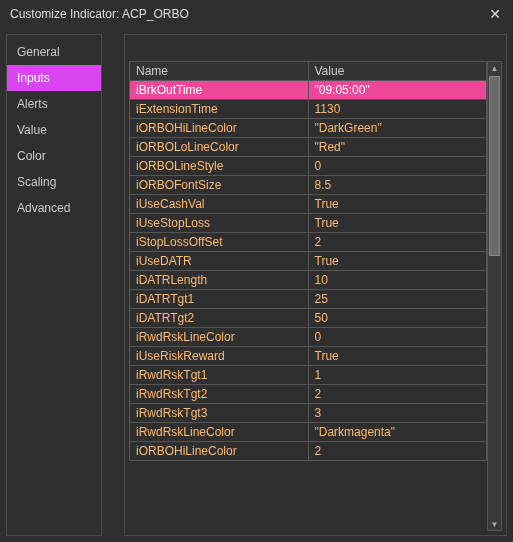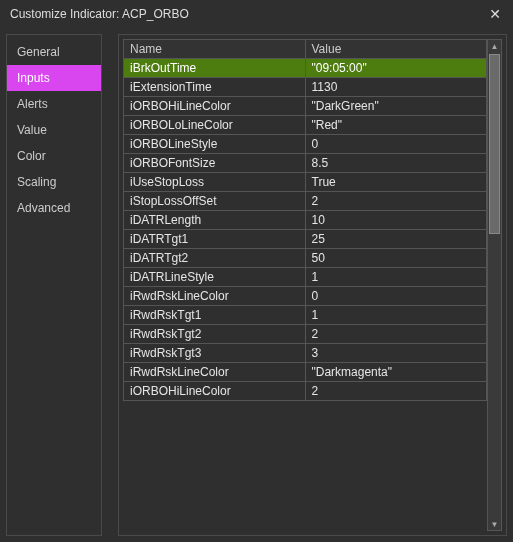--- a/index.html
+++ b/index.html
@@ -32,21 +32,21 @@
   .titlebar .close {
     font-size: 14px;
     color: #ddd;
     cursor: pointer;
     padding: 0 4px;
   }
   .body {
     flex: 1;
     display: flex;
     padding: 6px;
-    gap: 16px;
+    gap: 22px;
     min-height: 0;
   }
   .sidebar {
     width: 96px;
     border: 1px solid #4a4a4a;
     background: #2f2f2f;
     padding: 4px 0;
   }
   .sidebar-item {
     padding: 4px 10px;
@@ -65,20 +65,21 @@
     background: #2f2f2f;
     display: flex;
     flex-direction: column;
     min-height: 0;
     padding: 4px;
   }
   .grid-wrap {
     flex: 1;
     display: flex;
     min-height: 0;
+    margin-top: 22px;
   }
   .grid {
     flex: 1;
     overflow: hidden;
     border-right: 1px solid #555;
   }
   .scrollbar {
     width: 14px;
     background: #3a3a3a;
     border: 1px solid #555;
@@ -108,32 +109,32 @@
   table {
     width: 100%;
     border-collapse: collapse;
     table-layout: fixed;
   }
   th, td {
     border: 1px solid #555;
     padding: 2px 6px;
     text-align: left;
     font-weight: normal;
-    color: #e5e5e5;
+    color: #fdba74;
     height: 18.5px;
     font-size: 12px;
     overflow: hidden;
     white-space: nowrap;
   }
   th {
     background: #333;
     color: #ccc;
   }
   tr.selected td {
-    background: #4d7c0f;
+    background: #ec4899;
     color: #fff;
   }
   col.name { width: 50%; }
   col.value { width: 50%; }
 </style>
 </head>
 <body>
 
 <div class="window">
   <div class="titlebar">
@@ -183,46 +184,54 @@
                 </tr>
                 <tr>
                   <td>iORBOLineStyle</td>
                   <td>0</td>
                 </tr>
                 <tr>
                   <td>iORBOFontSize</td>
                   <td>8.5</td>
                 </tr>
                 <tr>
+                  <td>iUseCashVal</td>
+                  <td>True</td>
+                </tr>
+                <tr>
                   <td>iUseStopLoss</td>
                   <td>True</td>
                 </tr>
                 <tr>
                   <td>iStopLossOffSet</td>
                   <td>2</td>
                 </tr>
                 <tr>
+                  <td>iUseDATR</td>
+                  <td>True</td>
+                </tr>
+                <tr>
                   <td>iDATRLength</td>
                   <td>10</td>
                 </tr>
                 <tr>
                   <td>iDATRTgt1</td>
                   <td>25</td>
                 </tr>
                 <tr>
                   <td>iDATRTgt2</td>
                   <td>50</td>
                 </tr>
                 <tr>
-                  <td>iDATRLineStyle</td>
-                  <td>1</td>
-                </tr>
-                <tr>
                   <td>iRwdRskLineColor</td>
                   <td>0</td>
+                </tr>
+                <tr>
+                  <td>iUseRiskReward</td>
+                  <td>True</td>
                 </tr>
                 <tr>
                   <td>iRwdRskTgt1</td>
                   <td>1</td>
                 </tr>
                 <tr>
                   <td>iRwdRskTgt2</td>
                   <td>2</td>
                 </tr>
                 <tr>

